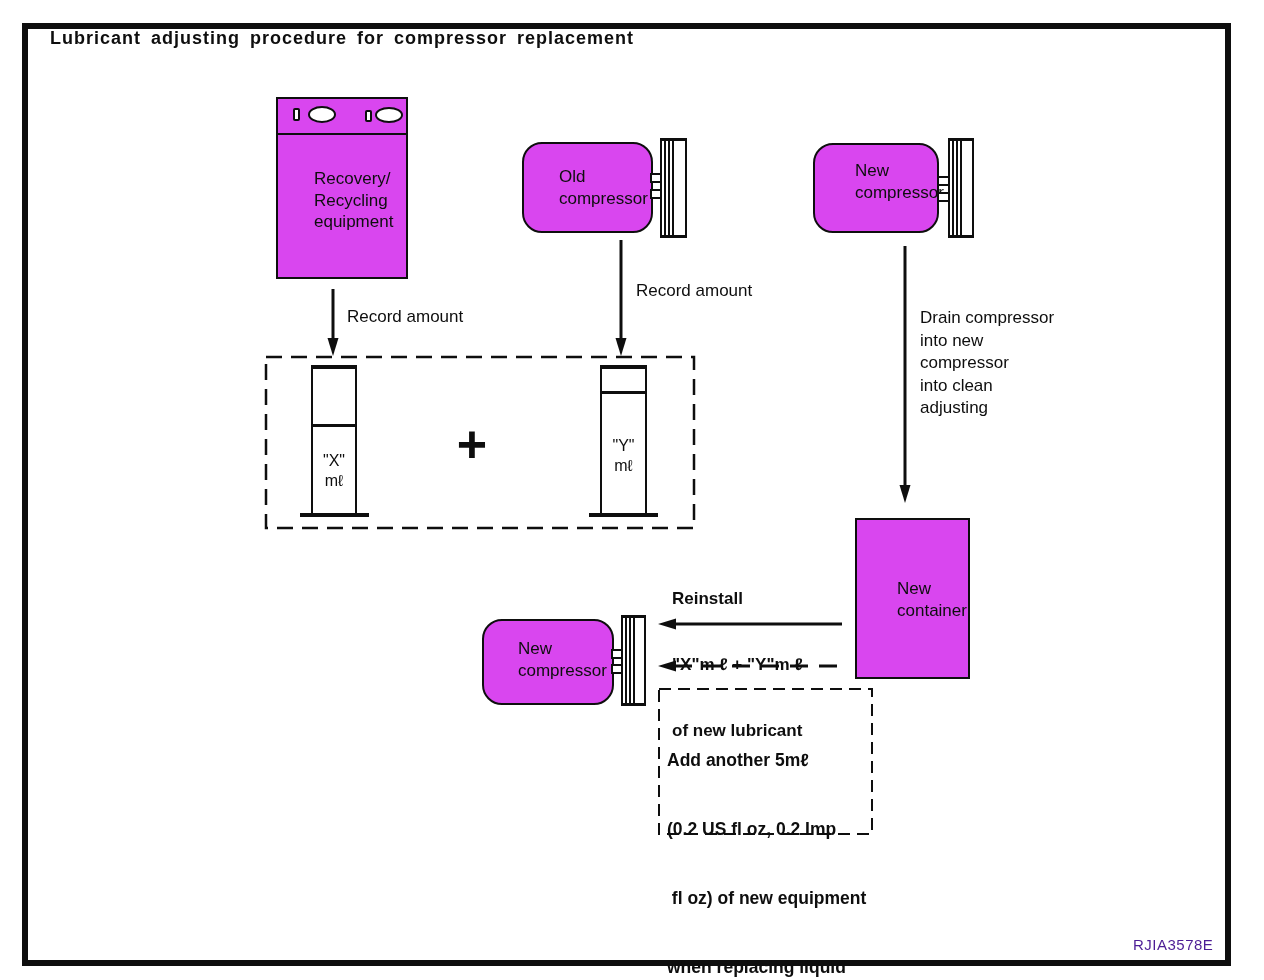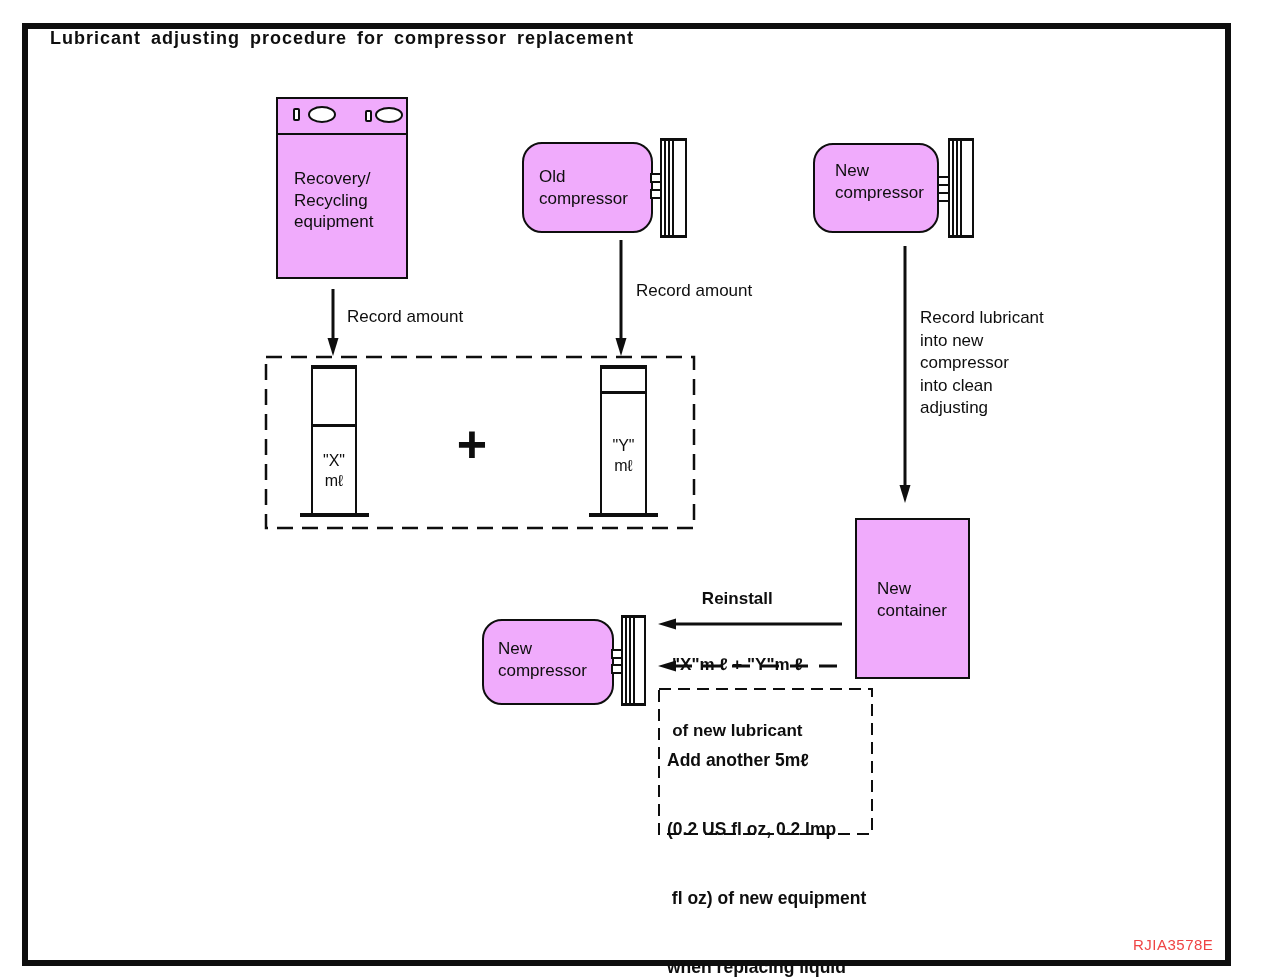--- a/index.html
+++ b/index.html
@@ -2,38 +2,38 @@
 <html><head>
 <meta charset="utf-8">
 <style>
   html,body{margin:0;padding:0;background:#ffffff;}
   #page{position:relative;width:1264px;height:980px;background:#ffffff;overflow:hidden;
         font-family:"Liberation Sans","DejaVu Sans",sans-serif;color:#0e0e0e;}
   .abs{position:absolute;}
   .frame{border:6px solid #0e0e0e;box-sizing:border-box;}
   .title{font-size:18px;font-weight:bold;letter-spacing:1px;word-spacing:4px;white-space:nowrap;}
   .lbl{font-size:17px;line-height:22.5px;white-space:nowrap;}
-  .bold{font-weight:bold;text-align:center;}
-  .box{border:2px solid #0e0e0e;box-sizing:border-box;background:#f0abfc;}
+  .bold{font-weight:bold;}
+  .box{border:2px solid #0e0e0e;box-sizing:border-box;background:#d946ef;padding-left:20px;}
   .round{border-radius:20px;}
   .boxtxt{font-size:17px;line-height:21.5px;}
   .pulley{border:2px solid #0e0e0e;border-top-width:3px;border-bottom-width:3px;box-sizing:border-box;background:#ffffff;}
   .pline{position:absolute;top:0;bottom:0;width:2px;background:#0e0e0e;}
   .tab{position:absolute;border:2px solid #0e0e0e;background:#ffffff;box-sizing:border-box;}
   .gauge-knob{position:absolute;border:2px solid #0e0e0e;border-radius:2px;box-sizing:border-box;background:#ffffff;}
   .gauge-dial{position:absolute;border:2px solid #0e0e0e;border-radius:50%;box-sizing:border-box;background:#ffffff;}
   .panel{position:absolute;left:0;top:0;right:0;height:34px;border-bottom:2px solid #0e0e0e;}
   .cyl{border:2px solid #0e0e0e;border-top-width:4px;box-sizing:border-box;background:#ffffff;}
   .cyl-line{position:absolute;left:0;right:0;height:3px;background:#0e0e0e;}
   .cyl-label{position:absolute;left:0;right:0;text-align:center;font-size:16px;line-height:20px;}
   .base{background:#0e0e0e;}
   .pre{white-space:pre;}
   svg{position:absolute;left:0;top:0;pointer-events:none;}
   .note{font-size:17.5px;line-height:23px;font-weight:bold;}
-  .ref{font-size:15px;color:#ef4444;letter-spacing:0.5px;}
+  .ref{font-size:15px;color:#4c1d95;letter-spacing:0.5px;}
 </style>
 </head>
 <body>
 
 <div id="page">
 
   <div class="abs frame" style="left:22px;top:23px;width:1209px;height:943px;"></div>
 
   <div class="abs title" style="left:50px;top:28px;">Lubricant adjusting procedure for compressor replacement</div>
 
@@ -97,21 +97,21 @@
       <i class="pline" style="left:6px;"></i>
       <i class="pline" style="left:10px;"></i>
   </div>
   <span class="tab" style="left:937px;top:176px;width:13px;height:10px;"></span>
   <span class="tab" style="left:937px;top:192px;width:13px;height:10px;"></span>
 
   <div class="abs lbl" style="left:347px;top:306px;">Record amount</div>
   <div class="abs lbl" style="left:636px;top:280px;">Record amount</div>
 
   <div class="abs lbl" style="left:920px;top:307px;">
-    <div>Record lubricant</div>
+    <div>Drain compressor</div>
     <div>into new</div>
     <div>compressor</div>
     <div>into clean</div>
     <div>adjusting</div>
   </div>
 
   <div class="abs cyl" style="left:311px;top:365px;width:46px;height:150px;">
     <div class="cyl-line" style="top:55px;"></div>
     <div class="cyl-label" style="top:82px;">
       <div>"X"</div>

